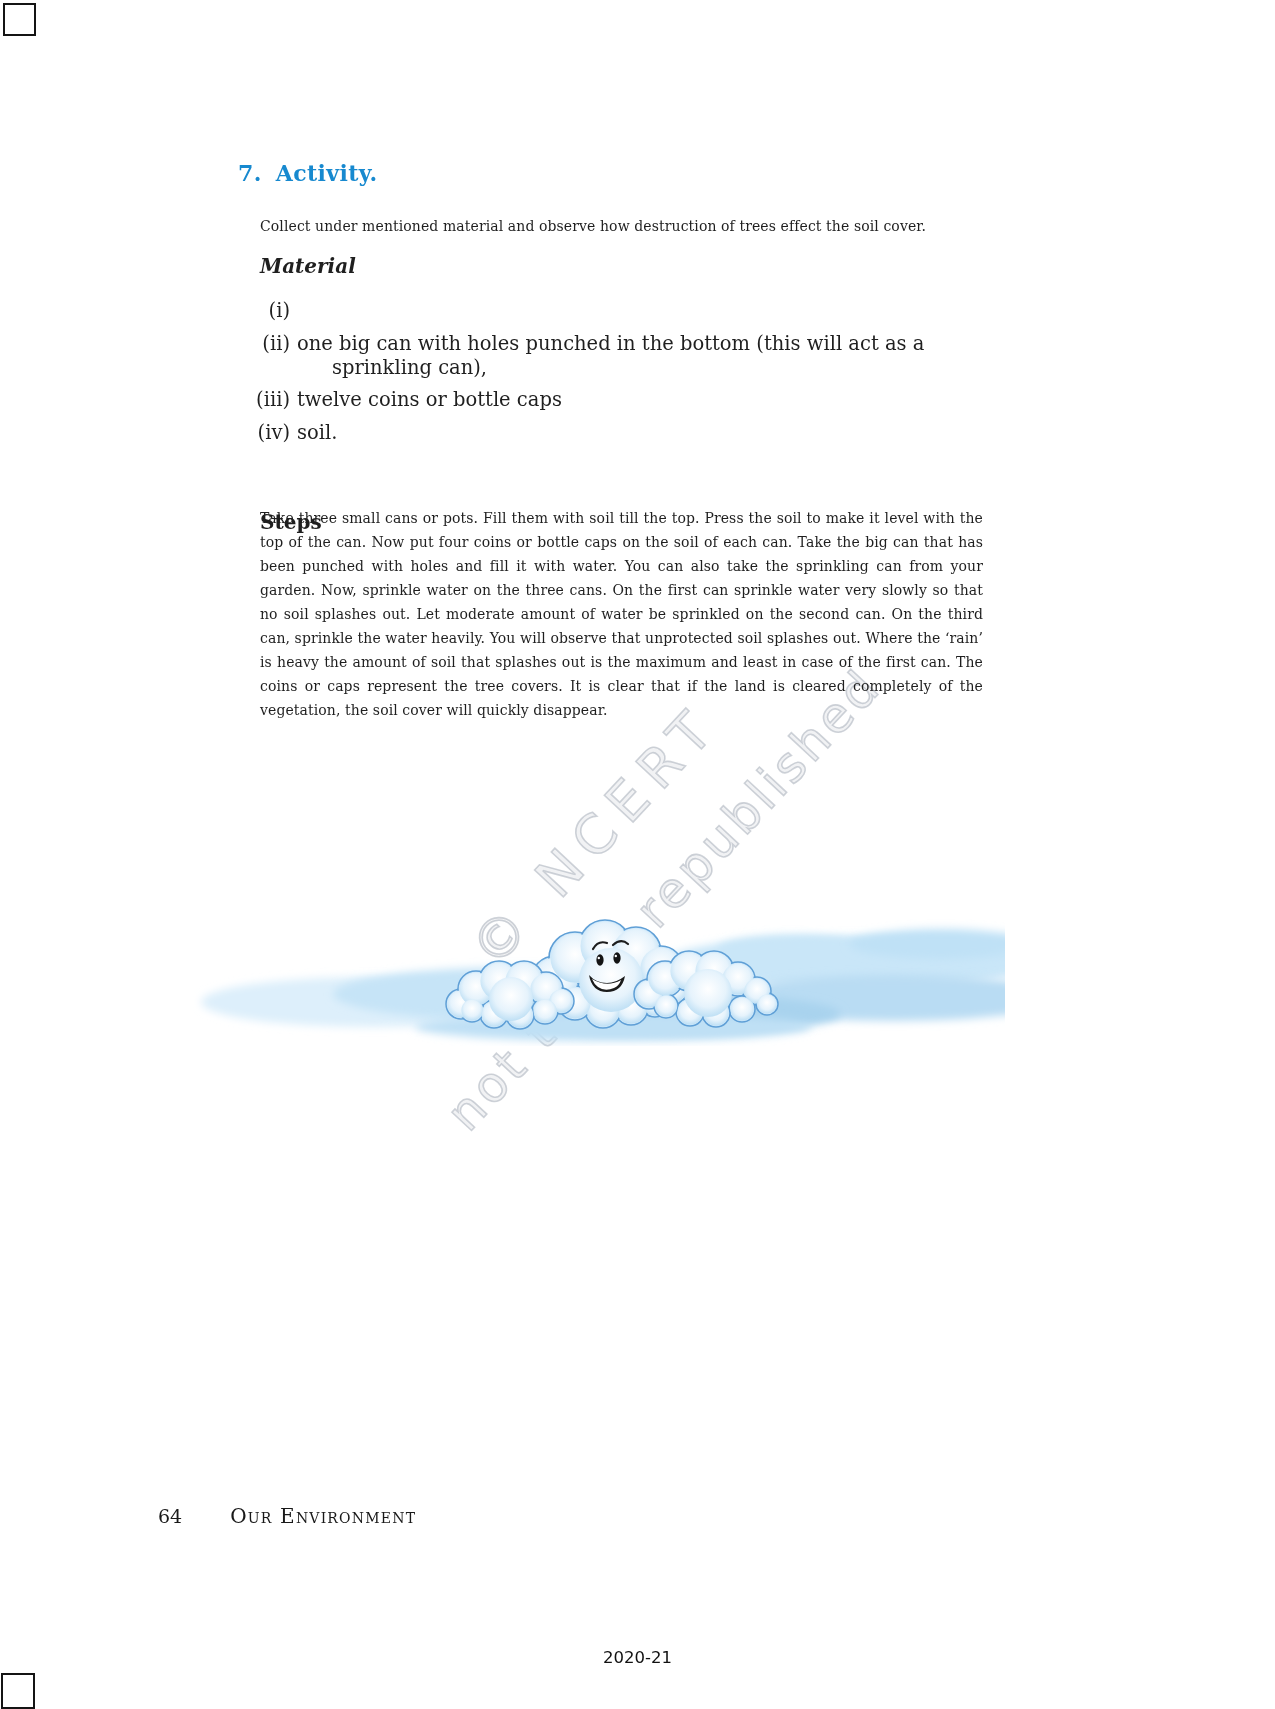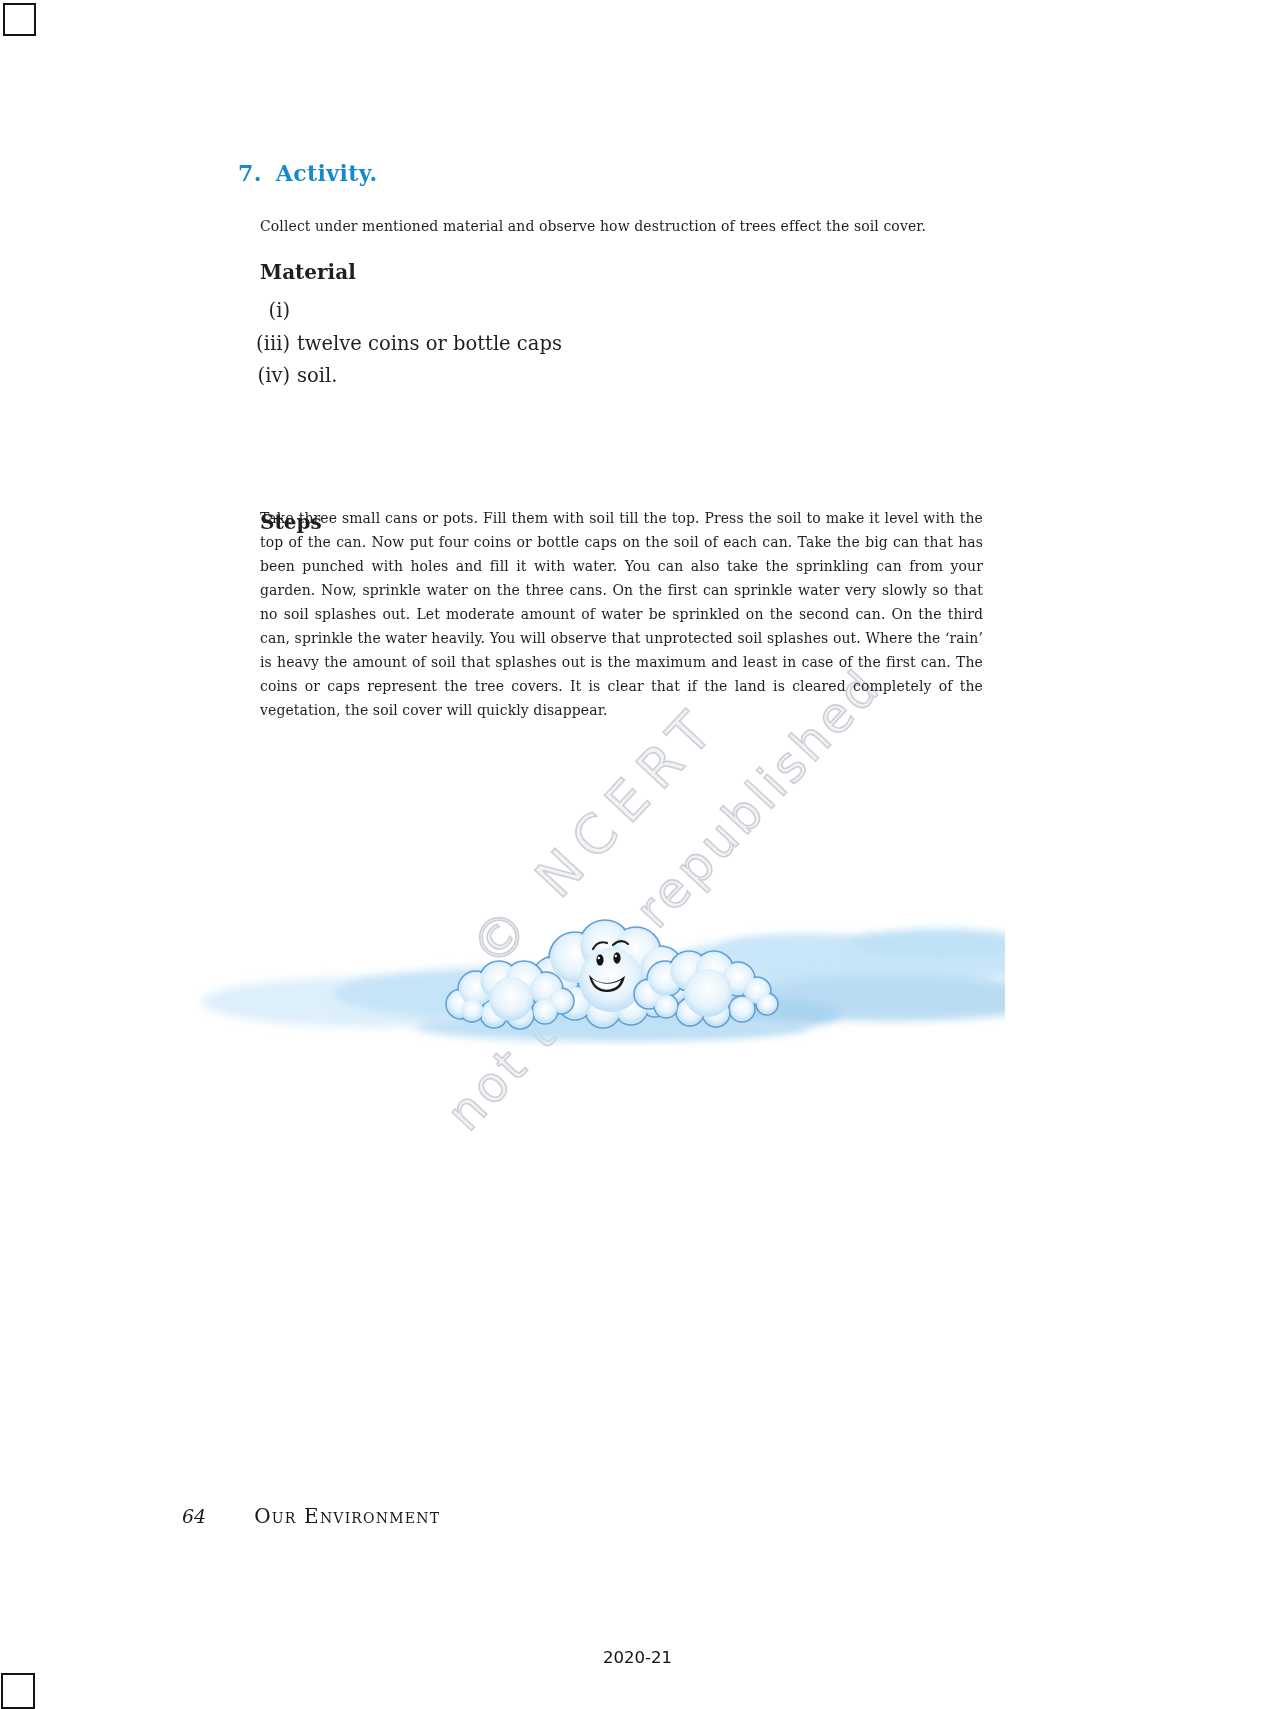--- a/index.html
+++ b/index.html
@@ -31,21 +31,21 @@
 
   .body-text{
     left:260px;width:723px;text-align:justify;
     font-size:14px;line-height:24px;letter-spacing:0.1px;
   }
   .intro-para{top:200px;}
 
   .sub-heading{
     left:260px;font-weight:bold;font-size:20px;line-height:24px;
   }
-  .material-heading{top:260px;}
+  .material-heading{top:254px;font-style:italic;}
   .steps-heading{top:462px;margin-top:48px;}
 
   .material-list{left:244px;top:299px;width:740px;font-size:19.5px;line-height:24px;}
   .mat-item{display:flex;margin-bottom:8.5px;}
   .li-label{flex:none;width:46px;text-align:right;}
   .li-text{margin-left:7px;max-width:668px;padding-left:35px;text-indent:-35px;}
 
   .steps-para{top:492px;}
 
   
@@ -62,21 +62,21 @@
   .wm-line2{font-size:49px;line-height:94px;letter-spacing:4px;}
 
   
   .cloud-illustration{left:193px;top:918px;width:812px;height:128px;}
 
   
   .footer{
     left:158px;top:1504px;display:flex;align-items:baseline;
     font-size:19.5px;color:#191919;
   }
-  .page-number{font-style:italic;margin-right:16px;font-size:19px;margin-left:24px;}
+  .page-number{margin-right:16px;font-size:19px;}
   .book-title{font-variant:small-caps;letter-spacing:1.2px;font-size:20px;margin-left:32px;}
 
   .year-line{
     left:0;right:0;top:1648px;text-align:center;
     font-family:"DejaVu Sans", sans-serif;font-size:16.5px;color:#111;
   }
 </style>
 </head>
 <body>
 
@@ -93,20 +93,24 @@
   <span>Activity.</span>
 </div>
 
 <p class="abs body-text intro-para">Collect under mentioned material and observe how destruction of trees effect the soil cover.</p>
 
 <div class="abs sub-heading material-heading">Material</div>
 
 <div class="abs material-list">
   <div class="mat-item">
     <span class="li-label">(i)</span>
+  </div>
+  <div class="mat-item">
+    <span class="li-label">(ii)</span>
+    <span class="li-text">one big can with holes punched in the bottom (this will act as a sprinkling can),</span>
   </div>
   <div class="mat-item">
     <span class="li-label">(iii)</span>
     <span class="li-text">twelve coins or bottle caps</span>
   </div>
   <div class="mat-item">
     <span class="li-label">(iv)</span>
     <span class="li-text">soil.</span>
   </div>
 </div>

